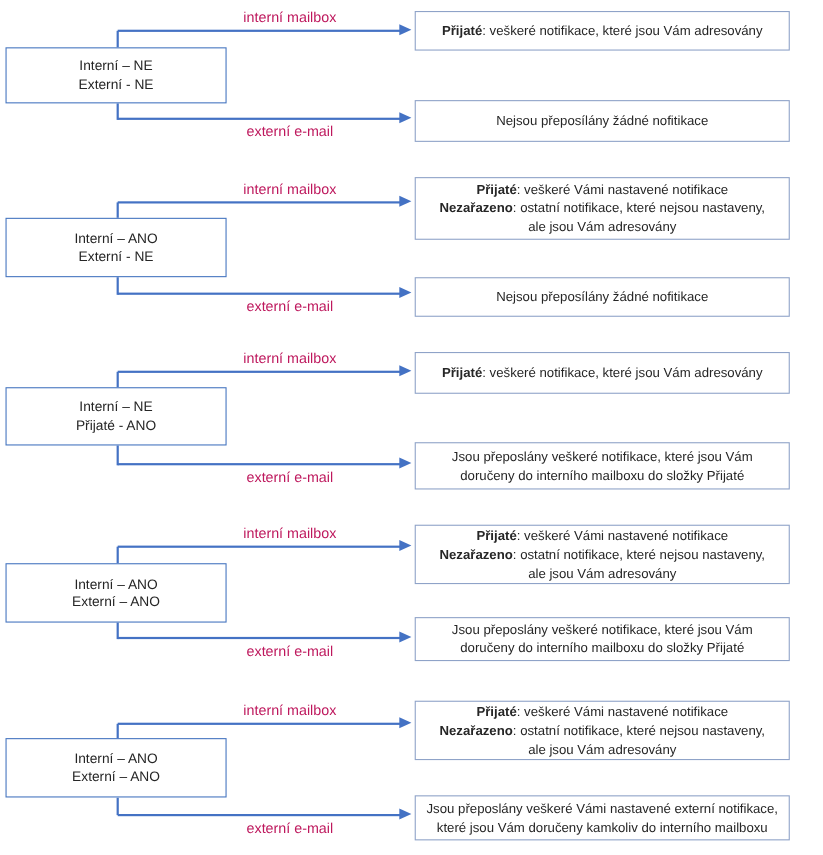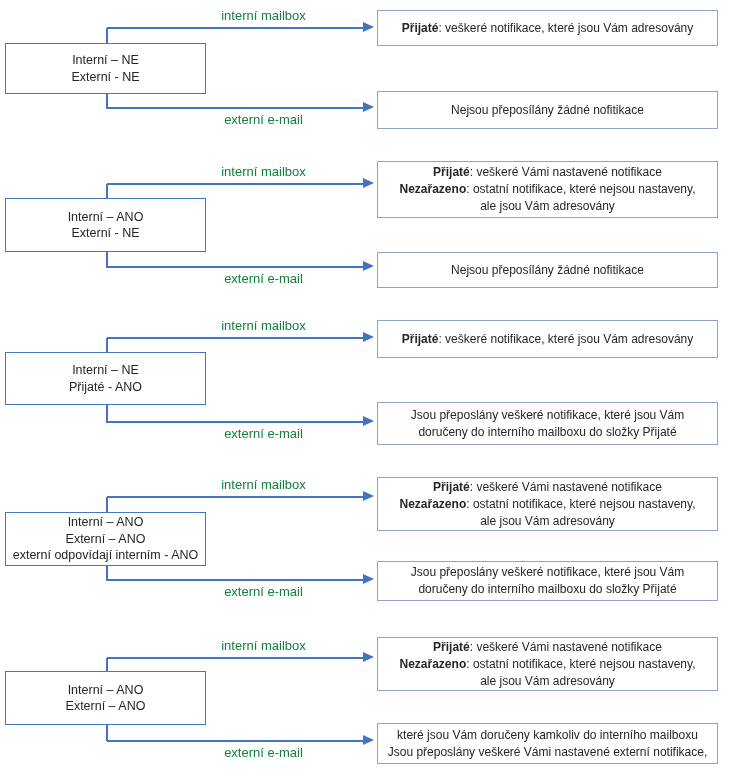--- a/index.html
+++ b/index.html
@@ -27,21 +27,21 @@
   .rline b { font-weight:bold; }
   
   .hl { position:absolute; left:107px; width:257px; height:1.8px; background:#4472C4; z-index:1; }
   .vl { position:absolute; left:106px; width:1.8px; background:#4472C4; z-index:1; }
   .ah { position:absolute; left:363px; width:0; height:0;
         border-left:11px solid #4472C4;
         border-top:5.5px solid transparent; border-bottom:5.5px solid transparent; z-index:1; }
   
   .lab {
     position:absolute; left:176px; width:175px; text-align:center;
-    color:#15803d; font-size:13px; white-space:nowrap; z-index:3;
+    color:#be185d; font-size:13px; white-space:nowrap; z-index:3;
   }
 </style>
 </head>
 <body>
 
 <div class="canvas">
 
   <div class="lab" style="top:8px">interní mailbox</div>
   <div class="hl" style="top:27px"></div>
   <div class="ah" style="top:22px"></div>
@@ -102,21 +102,20 @@
     <div class="rline"><b></b><span>doručeny do interního mailboxu do složky Přijaté</span></div>
   </div>
 
   <div class="lab" style="top:477px">interní mailbox</div>
   <div class="hl" style="top:496px"></div>
   <div class="ah" style="top:491px"></div>
   <div class="vl" style="top:497px;height:16px"></div>
   <div class="cbox" style="top:512px;height:54px">
     <div class="cline">Interní – ANO</div>
     <div class="cline">Externí – ANO</div>
-    <div class="cline">externí odpovídají interním - ANO</div>
   </div>
   <div class="vl" style="top:565px;height:16px"></div>
   <div class="hl" style="top:579px"></div>
   <div class="ah" style="top:574px"></div>
   <div class="lab" style="top:584px">externí e-mail</div>
   <div class="rbox" style="top:477px;height:54px">
     <div class="rline"><b>Přijaté</b><span>: veškeré Vámi nastavené notifikace</span></div>
     <div class="rline"><b>Nezařazeno</b><span>: ostatní notifikace, které nejsou nastaveny,</span></div>
     <div class="rline"><b></b><span>ale jsou Vám adresovány</span></div>
   </div>
@@ -136,17 +135,17 @@
   <div class="vl" style="top:725px;height:16px"></div>
   <div class="hl" style="top:740px"></div>
   <div class="ah" style="top:735px"></div>
   <div class="lab" style="top:745px">externí e-mail</div>
   <div class="rbox" style="top:637px;height:54px">
     <div class="rline"><b>Přijaté</b><span>: veškeré Vámi nastavené notifikace</span></div>
     <div class="rline"><b>Nezařazeno</b><span>: ostatní notifikace, které nejsou nastaveny,</span></div>
     <div class="rline"><b></b><span>ale jsou Vám adresovány</span></div>
   </div>
   <div class="rbox" style="top:723px;height:41px">
+    <div class="rline"><b></b><span>Jsou přeposlány veškeré Vámi nastavené externí notifikace,</span></div>
     <div class="rline"><b></b><span>které jsou Vám doručeny kamkoliv do interního mailboxu</span></div>
-    <div class="rline"><b></b><span>Jsou přeposlány veškeré Vámi nastavené externí notifikace,</span></div>
   </div>
 
 </div>
 
 </body></html>

